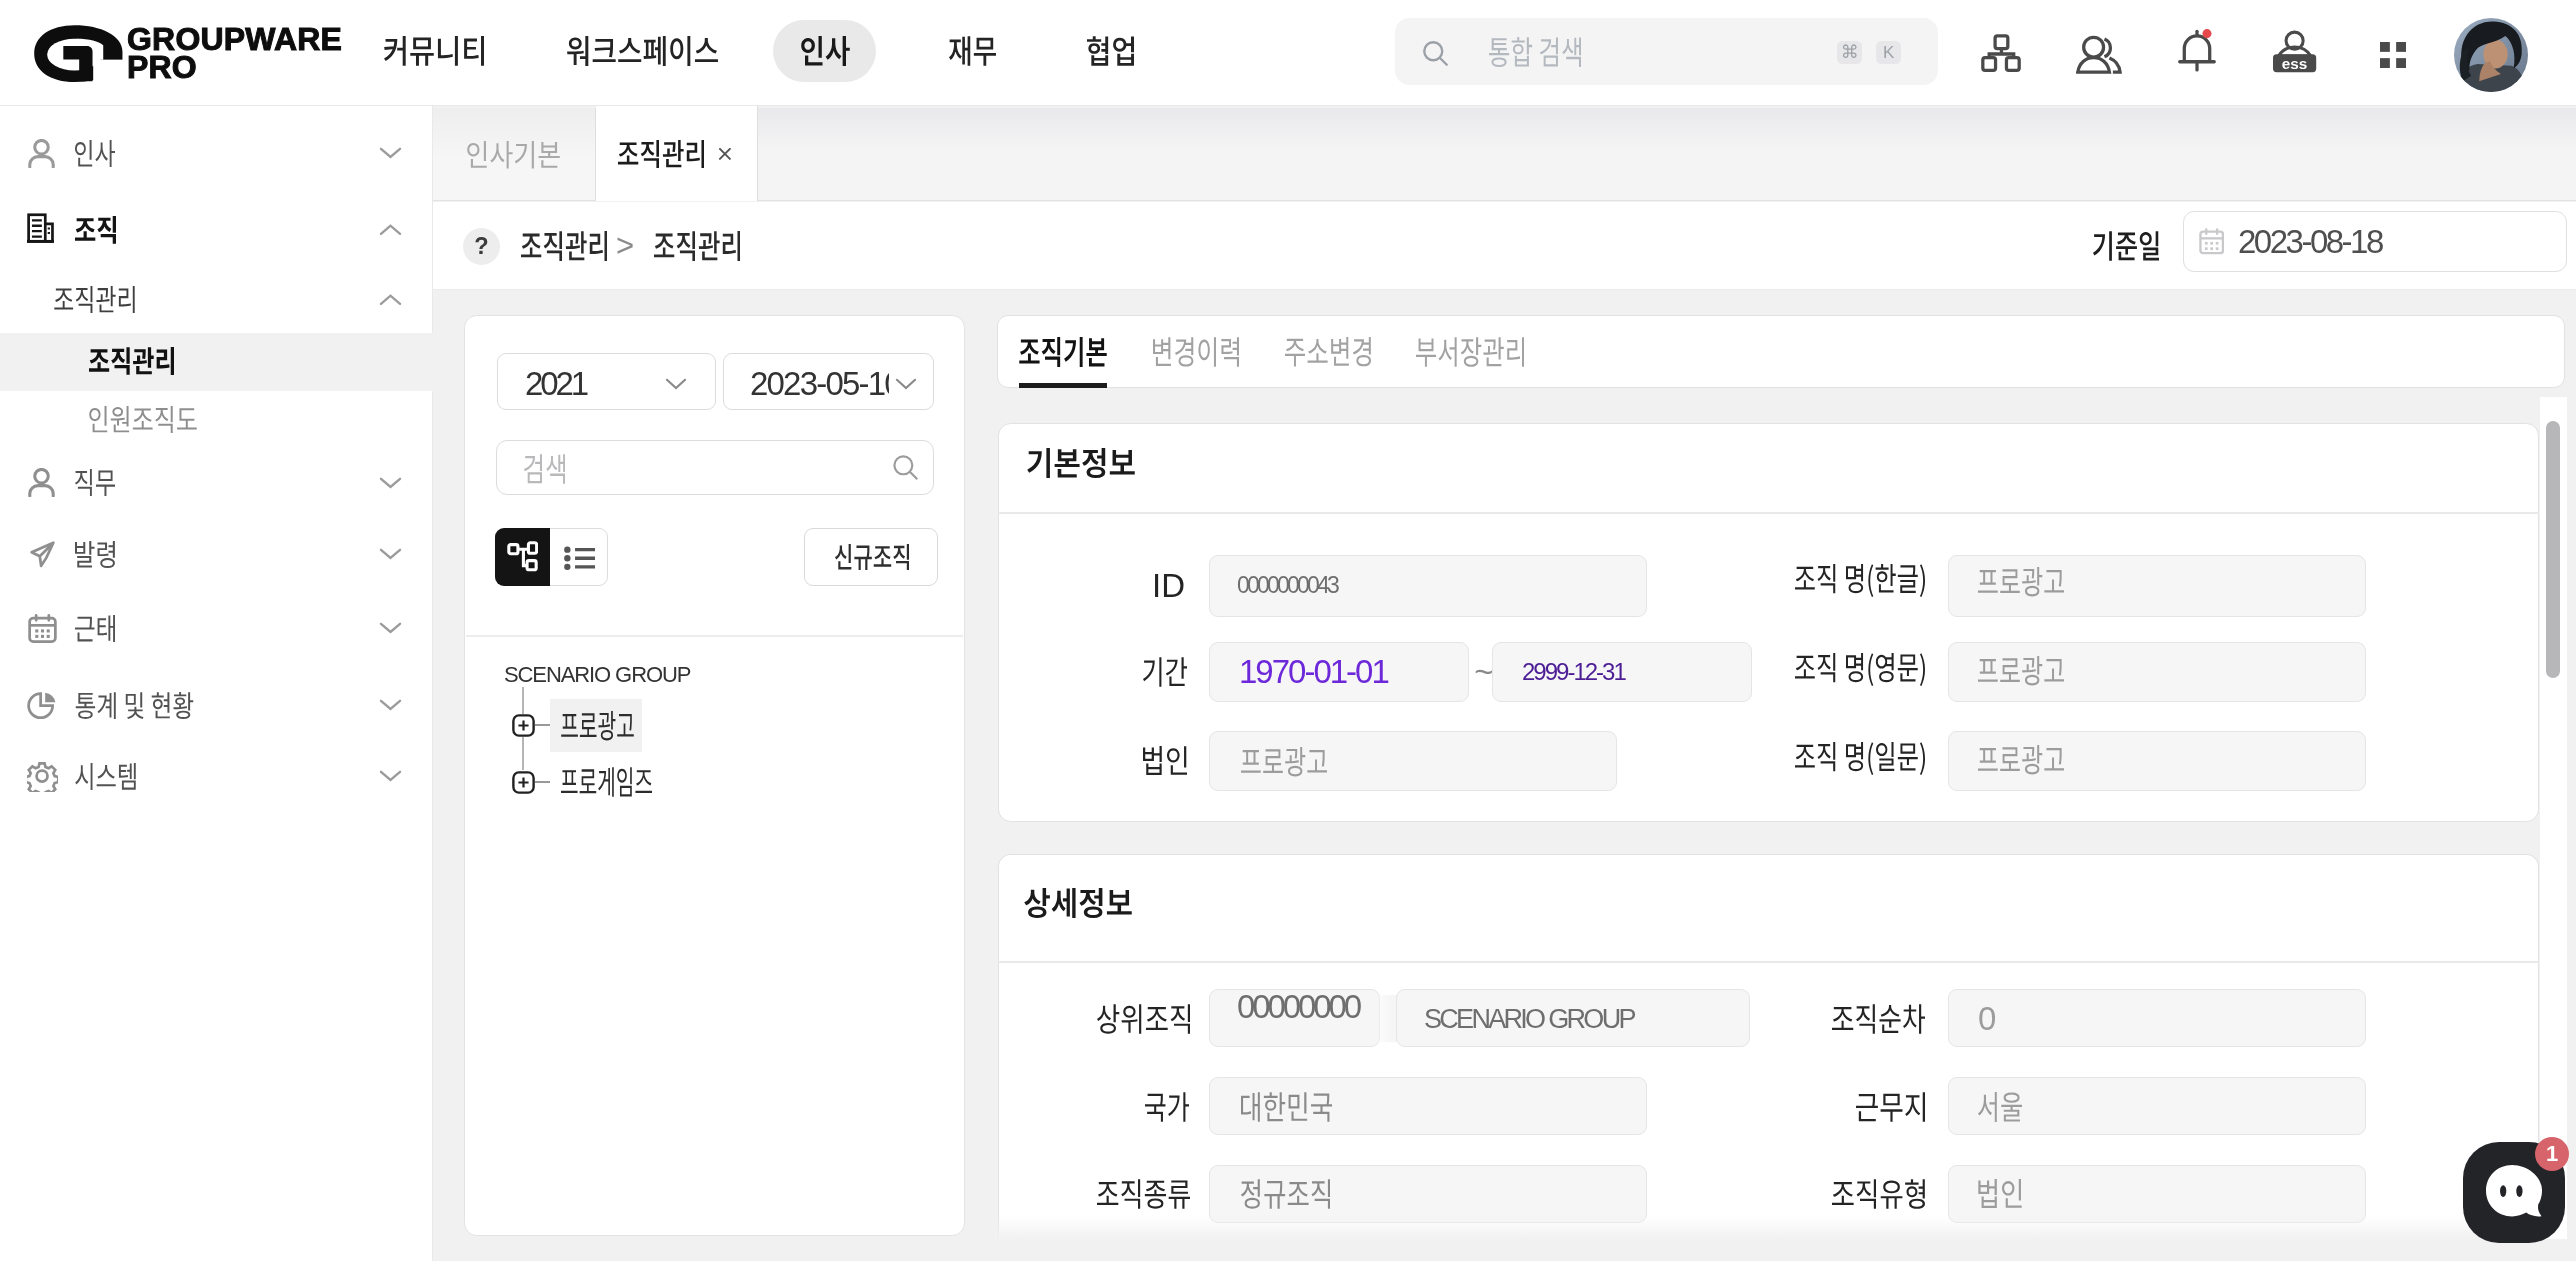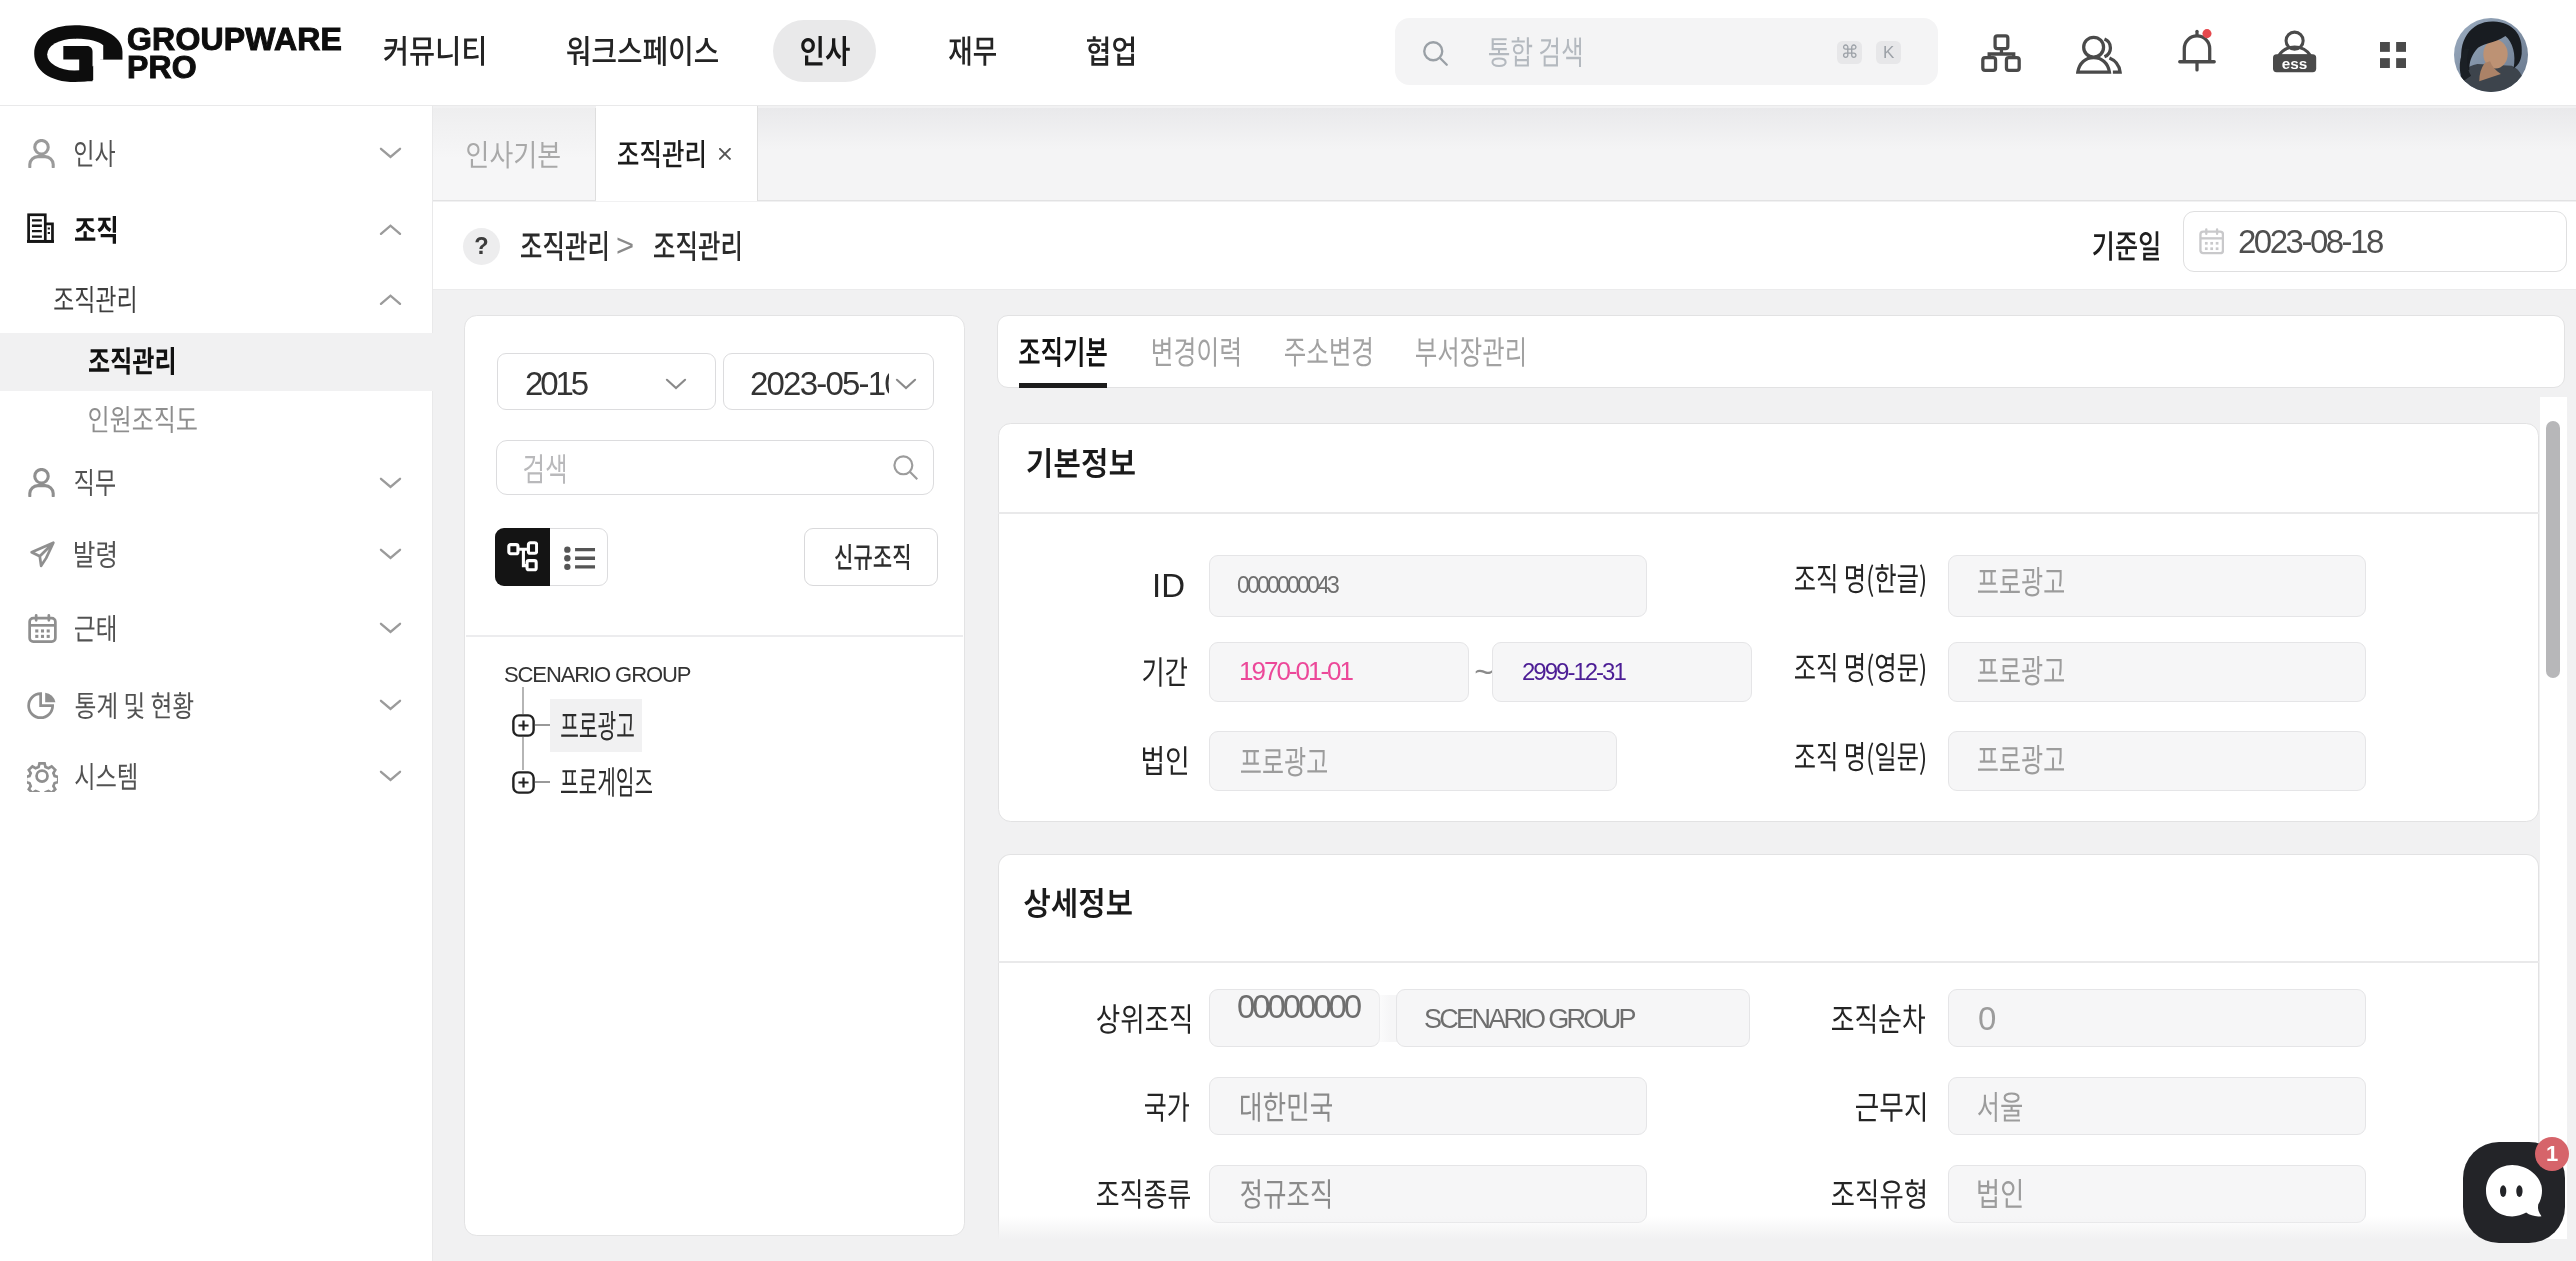--- a/index.html
+++ b/index.html
@@ -238,21 +238,21 @@
       <rect x="12.5" y="15.5" width="3" height="3"></rect>
       <rect x="18.5" y="15.5" width="3" height="3"></rect>
       <rect x="6.5" y="21.5" width="3" height="3"></rect>
       <rect x="12.5" y="21.5" width="3" height="3"></rect>
       <rect x="18.5" y="21.5" width="3" height="3"></rect>
     </g>
   </svg>
 <div style="position:absolute;top:218px;font-size:33px;color:#4f4f4f;font-weight:400;white-space:pre;line-height:47px;letter-spacing:-2.5px;left:2238px;">2023-08-18</div>
 <div style="position:absolute;left:464px;top:315px;width:501px;height:921px;background:#fff;border:1.8px solid #e3e3e4;border-radius:12.7px;box-sizing:border-box"></div>
 <div style="position:absolute;left:497px;top:353px;width:219px;height:57px;background:#fff;border:1.8px solid #dcdcde;border-radius:9px;box-sizing:border-box"></div>
-<div style="position:absolute;top:360px;font-size:33px;color:#333;font-weight:400;white-space:pre;line-height:47px;letter-spacing:-3.1px;left:525px;">2015</div>
+<div style="position:absolute;top:360px;font-size:33px;color:#333;font-weight:400;white-space:pre;line-height:47px;letter-spacing:-3.1px;left:525px;">2021</div>
 <svg style="position:absolute;left:665px;top:378px" width="22" height="11.8" viewBox="0 0 24 13">
     <path d="M2,2 L12,11 L22,2" fill="none" stroke="#8a8a8a" stroke-width="2.4" stroke-linecap="round"></path>
   </svg>
 <div style="position:absolute;left:723px;top:353px;width:211px;height:57px;background:#fff;border:1.8px solid #dcdcde;border-radius:9px;box-sizing:border-box"></div>
 <div style="position:absolute;left:750px;top:367px;width:139px;height:34px;overflow:hidden;font-size:33px;line-height:34px;color:#333;letter-spacing:-1.8px;white-space:pre">2023-05-10</div>
 <svg style="position:absolute;left:895px;top:378px" width="22" height="11.8" viewBox="0 0 24 13">
     <path d="M2,2 L12,11 L22,2" fill="none" stroke="#8a8a8a" stroke-width="2.4" stroke-linecap="round"></path>
   </svg>
 <div style="position:absolute;left:496px;top:440px;width:438px;height:55px;background:#fff;border:1.8px solid #dcdcde;border-radius:11px;box-sizing:border-box"></div>
 <div style="position:absolute;left:524px;top:454px;line-height:0"><svg class="" width="41" height="30" viewBox="1.6 -29.7 45.3 32.6">
@@ -333,21 +333,21 @@
       <path d="M1.4 -3.9H23.5V-1.4H1.4ZM11.3 -11.7H13.6V-3.0H11.3ZM11.3 -25.6H13.2V-23.6Q13.2 -21.6 12.6 -19.8Q12.1 -18.1 11.1 -16.5Q10.1 -15.0 8.9 -13.8Q7.6 -12.7 6.2 -11.8Q4.8 -11.0 3.4 -10.6L2.4 -13.0Q3.7 -13.3 5.0 -14.0Q6.2 -14.7 7.4 -15.7Q8.5 -16.7 9.4 -17.9Q10.2 -19.2 10.7 -20.6Q11.3 -22.1 11.3 -23.6ZM11.7 -25.6H13.6V-23.6Q13.6 -22.1 14.1 -20.7Q14.6 -19.2 15.5 -18.0Q16.4 -16.7 17.5 -15.7Q18.7 -14.7 20.0 -14.0Q21.2 -13.4 22.5 -13.1L21.6 -10.7Q20.1 -11.1 18.7 -11.9Q17.3 -12.7 16.0 -13.9Q14.7 -15.1 13.8 -16.6Q12.8 -18.1 12.2 -19.9Q11.7 -21.6 11.7 -23.6ZM3.2 -26.8H21.7V-24.3H3.2Z M32.8 -26.4H34.6V-23.8Q34.6 -20.8 33.8 -18.3Q32.9 -15.7 31.4 -13.8Q29.8 -11.9 27.7 -10.9L26.6 -13.2Q28.4 -14.1 29.8 -15.7Q31.2 -17.3 32.0 -19.4Q32.8 -21.5 32.8 -23.8ZM33.2 -26.4H35.0V-23.8Q35.0 -22.2 35.5 -20.6Q35.9 -19.1 36.8 -17.8Q37.6 -16.5 38.7 -15.5Q39.9 -14.5 41.2 -13.9L40.1 -11.5Q38.0 -12.4 36.5 -14.2Q35.0 -16.0 34.1 -18.5Q33.2 -21.0 33.2 -23.8ZM44.0 -29.8H46.3V-10.1H44.0ZM30.0 -8.3H46.3V2.8H44.0V-5.9H30.0ZM27.2 -27.5H40.6V-25.1H27.2Z M68.9 -24.5H75.9V-22.1H68.9ZM68.9 -18.0H76.0V-15.6H68.9ZM75.1 -29.8H77.3V-10.5H75.1ZM58.3 -27.3H69.5V-12.8H58.3ZM67.3 -24.9H60.5V-15.2H67.3ZM69.3 -9.5Q73.1 -9.5 75.2 -7.9Q77.4 -6.3 77.4 -3.4Q77.4 -0.5 75.2 1.1Q73.1 2.7 69.3 2.7Q65.5 2.7 63.3 1.1Q61.1 -0.5 61.1 -3.4Q61.1 -6.3 63.3 -7.9Q65.5 -9.5 69.3 -9.5ZM69.3 -7.2Q67.4 -7.2 66.1 -6.7Q64.8 -6.3 64.1 -5.4Q63.3 -4.6 63.3 -3.4Q63.3 -2.2 64.1 -1.4Q64.8 -0.5 66.1 -0.1Q67.4 0.4 69.3 0.4Q71.1 0.4 72.4 -0.1Q73.8 -0.5 74.5 -1.4Q75.2 -2.2 75.2 -3.4Q75.2 -4.6 74.5 -5.4Q73.8 -6.3 72.4 -6.7Q71.1 -7.2 69.3 -7.2Z M87.2 7.1Q85.3 3.0 84.3 -1.4Q83.2 -5.9 83.2 -11.2Q83.2 -16.5 84.3 -21.0Q85.3 -25.4 87.2 -29.5L88.7 -28.5Q87.0 -24.7 86.1 -20.2Q85.3 -15.8 85.3 -11.2Q85.3 -6.6 86.1 -2.1Q87.0 2.3 88.7 6.1Z M108.0 -29.7H110.2V-5.3H108.0ZM109.5 -19.1H113.8V-16.5H109.5ZM91.3 -25.8H105.8V-23.4H91.3ZM98.5 -21.6Q100.3 -21.6 101.6 -20.8Q102.9 -20.1 103.6 -18.7Q104.4 -17.3 104.4 -15.5Q104.4 -13.7 103.6 -12.3Q102.9 -11.0 101.6 -10.2Q100.3 -9.5 98.5 -9.5Q96.8 -9.5 95.5 -10.2Q94.1 -11.0 93.4 -12.3Q92.7 -13.7 92.7 -15.5Q92.7 -17.3 93.4 -18.7Q94.1 -20.1 95.5 -20.8Q96.8 -21.6 98.5 -21.6ZM98.5 -19.2Q96.9 -19.2 95.8 -18.2Q94.8 -17.2 94.8 -15.5Q94.8 -13.8 95.8 -12.8Q96.9 -11.8 98.5 -11.8Q100.2 -11.8 101.2 -12.8Q102.2 -13.8 102.2 -15.5Q102.2 -17.2 101.2 -18.2Q100.2 -19.2 98.5 -19.2ZM97.4 -29.7H99.7V-24.5H97.4ZM95.0 -0.4H111.3V2.1H95.0ZM95.0 -7.3H97.2V0.7H95.0Z M119.0 -28.4H134.7V-26.0H119.0ZM116.1 -17.7H138.3V-15.2H116.1ZM133.2 -28.4H135.5V-26.3Q135.5 -24.5 135.4 -22.2Q135.3 -19.9 134.8 -16.9L132.6 -17.2Q133.1 -20.2 133.2 -22.4Q133.2 -24.6 133.2 -26.3ZM118.8 -12.0H135.5V-3.7H121.0V0.8H118.8V-6.0H133.3V-9.6H118.8ZM118.8 0.0H136.1V2.4H118.8Z M142.4 7.1 140.8 6.1Q142.6 2.3 143.4 -2.1Q144.3 -6.6 144.3 -11.2Q144.3 -15.8 143.4 -20.2Q142.6 -24.7 140.8 -28.5L142.4 -29.5Q144.2 -25.4 145.3 -21.0Q146.4 -16.5 146.4 -11.2Q146.4 -5.9 145.3 -1.4Q144.2 3.0 142.4 7.1Z" fill="#242424"></path>
     </svg></div>
 <div style="position:absolute;left:1948px;top:555px;width:418px;height:62px;background:#f6f6f7;border:1.8px solid #e5e5e7;border-radius:9px;box-sizing:border-box"></div>
 <div style="position:absolute;left:1978px;top:567px;line-height:0"><svg class="" width="86" height="29.5" viewBox="1.3 -29.8 95.0 32.5">
       <path d="M1.3 -3.9H23.1V-1.4H1.3ZM3.2 -26.5H21.1V-24.1H3.2ZM3.3 -12.8H21.0V-10.3H3.3ZM7.0 -24.2H9.2V-12.5H7.0ZM15.1 -24.2H17.3V-12.5H15.1Z M25.8 -3.7H47.5V-1.2H25.8ZM35.5 -10.7H37.7V-2.7H35.5ZM28.4 -27.4H44.8V-17.5H30.6V-11.0H28.5V-19.9H42.7V-24.9H28.4ZM28.5 -12.2H45.4V-9.8H28.5Z M51.5 -27.7H62.1V-25.3H51.5ZM55.1 -20.7H57.3V-12.9H55.1ZM61.2 -27.7H63.4V-26.0Q63.4 -24.4 63.3 -22.2Q63.2 -20.0 62.8 -17.2L60.6 -17.4Q61.1 -20.3 61.1 -22.4Q61.2 -24.4 61.2 -26.0ZM66.7 -29.8H68.9V-9.5H66.7ZM67.9 -20.9H72.3V-18.4H67.9ZM50.3 -11.7 50.0 -14.2Q52.2 -14.2 54.8 -14.2Q57.3 -14.3 60.0 -14.5Q62.6 -14.7 65.1 -15.1L65.2 -12.9Q62.7 -12.4 60.1 -12.1Q57.5 -11.9 54.9 -11.8Q52.4 -11.7 50.3 -11.7ZM61.1 -9.0Q63.6 -9.0 65.4 -8.4Q67.2 -7.7 68.1 -6.4Q69.1 -5.1 69.1 -3.2Q69.1 -1.3 68.1 -0.0Q67.2 1.3 65.4 2.0Q63.6 2.7 61.1 2.7Q58.7 2.7 56.9 2.0Q55.1 1.3 54.1 -0.0Q53.2 -1.3 53.2 -3.2Q53.2 -5.1 54.1 -6.4Q55.1 -7.7 56.9 -8.4Q58.7 -9.0 61.1 -9.0ZM61.1 -6.7Q58.5 -6.7 56.9 -5.8Q55.4 -4.9 55.4 -3.2Q55.4 -1.5 56.9 -0.6Q58.5 0.3 61.1 0.3Q63.8 0.3 65.3 -0.6Q66.9 -1.5 66.9 -3.2Q66.9 -4.9 65.3 -5.8Q63.8 -6.7 61.1 -6.7Z M76.9 -26.5H92.4V-24.0H76.9ZM74.6 -4.2H96.3V-1.8H74.6ZM83.1 -15.9H85.3V-3.0H83.1ZM91.5 -26.5H93.7V-23.3Q93.7 -21.3 93.7 -19.0Q93.7 -16.8 93.5 -14.2Q93.3 -11.5 92.9 -8.2L90.6 -8.6Q91.3 -13.3 91.4 -16.8Q91.5 -20.4 91.5 -23.3Z" fill="#9c9c9c"></path>
     </svg></div>
 <div style="position:absolute;left:1143px;top:657px;line-height:0"><svg class="" width="44" height="30" viewBox="1.7 -29.8 49.0 32.6">
       <path d="M19.9 -29.8H22.2V2.8H19.9ZM12.5 -26.3H14.8Q14.8 -22.7 14.1 -19.4Q13.5 -16.2 12.1 -13.2Q10.6 -10.3 8.4 -7.8Q6.2 -5.3 3.0 -3.3L1.7 -5.7Q5.4 -7.9 7.8 -11.0Q10.2 -14.0 11.3 -17.7Q12.5 -21.5 12.5 -25.8ZM2.9 -26.3H13.5V-23.8H2.9Z M44.6 -29.8H47.0V-6.0H44.6ZM46.2 -19.9H50.7V-17.4H46.2ZM37.7 -27.2H40.2Q40.2 -23.0 38.7 -19.6Q37.2 -16.2 34.6 -13.7Q31.9 -11.2 28.3 -9.7L27.3 -12.1Q30.5 -13.4 32.8 -15.4Q35.2 -17.5 36.4 -20.1Q37.7 -22.8 37.7 -25.9ZM28.3 -27.2H38.9V-24.8H28.3ZM31.1 -0.4H48.1V2.1H31.1ZM31.1 -8.4H33.5V0.6H31.1Z" fill="#242424"></path>
     </svg></div>
 <div style="position:absolute;left:1209px;top:642px;width:260px;height:60px;background:#f6f6f7;border:1.8px solid #e5e5e7;border-radius:9px;box-sizing:border-box"></div>
-<div style="position:absolute;top:648px;font-size:26px;color:#ec4899;font-weight:400;white-space:pre;line-height:47px;letter-spacing:-2px;left:1239px;">1970-01-01</div>
+<div style="position:absolute;top:648px;font-size:33px;color:#6d28d9;font-weight:400;white-space:pre;line-height:47px;letter-spacing:-2px;left:1239px;">1970-01-01</div>
 <div style="position:absolute;top:648px;font-size:33px;color:#8a8a8a;font-weight:400;white-space:pre;line-height:47px;left:1484px;transform:translateX(-50%);">~</div>
 <div style="position:absolute;left:1492px;top:642px;width:260px;height:60px;background:#f6f6f7;border:1.8px solid #e5e5e7;border-radius:9px;box-sizing:border-box"></div>
 <div style="position:absolute;top:648px;font-size:24px;color:#4c1d95;font-weight:400;white-space:pre;line-height:47px;letter-spacing:-2px;left:1522px;">2999-12-31</div>
 <div style="position:absolute;left:1794px;top:653px;line-height:0"><svg class="" width="132" height="33" viewBox="1.4 -29.8 145.0 36.8">
       <path d="M1.4 -3.9H23.5V-1.4H1.4ZM11.3 -11.7H13.6V-3.0H11.3ZM11.3 -25.6H13.2V-23.6Q13.2 -21.6 12.6 -19.8Q12.1 -18.1 11.1 -16.5Q10.1 -15.0 8.9 -13.8Q7.6 -12.7 6.2 -11.8Q4.8 -11.0 3.4 -10.6L2.4 -13.0Q3.7 -13.3 5.0 -14.0Q6.2 -14.7 7.4 -15.7Q8.5 -16.7 9.4 -17.9Q10.2 -19.2 10.7 -20.6Q11.3 -22.1 11.3 -23.6ZM11.7 -25.6H13.6V-23.6Q13.6 -22.1 14.1 -20.7Q14.6 -19.2 15.5 -18.0Q16.4 -16.7 17.5 -15.7Q18.7 -14.7 20.0 -14.0Q21.2 -13.4 22.5 -13.1L21.6 -10.7Q20.1 -11.1 18.7 -11.9Q17.3 -12.7 16.0 -13.9Q14.7 -15.1 13.8 -16.6Q12.8 -18.1 12.2 -19.9Q11.7 -21.6 11.7 -23.6ZM3.2 -26.8H21.7V-24.3H3.2Z M32.8 -26.4H34.6V-23.8Q34.6 -20.8 33.8 -18.3Q32.9 -15.7 31.4 -13.8Q29.8 -11.9 27.7 -10.9L26.6 -13.2Q28.4 -14.1 29.8 -15.7Q31.2 -17.3 32.0 -19.4Q32.8 -21.5 32.8 -23.8ZM33.2 -26.4H35.0V-23.8Q35.0 -22.2 35.5 -20.6Q35.9 -19.1 36.8 -17.8Q37.6 -16.5 38.7 -15.5Q39.9 -14.5 41.2 -13.9L40.1 -11.5Q38.0 -12.4 36.5 -14.2Q35.0 -16.0 34.1 -18.5Q33.2 -21.0 33.2 -23.8ZM44.0 -29.8H46.3V-10.1H44.0ZM30.0 -8.3H46.3V2.8H44.0V-5.9H30.0ZM27.2 -27.5H40.6V-25.1H27.2Z M68.9 -24.5H75.9V-22.1H68.9ZM68.9 -18.0H76.0V-15.6H68.9ZM75.1 -29.8H77.3V-10.5H75.1ZM58.3 -27.3H69.5V-12.8H58.3ZM67.3 -24.9H60.5V-15.2H67.3ZM69.3 -9.5Q73.1 -9.5 75.2 -7.9Q77.4 -6.3 77.4 -3.4Q77.4 -0.5 75.2 1.1Q73.1 2.7 69.3 2.7Q65.5 2.7 63.3 1.1Q61.1 -0.5 61.1 -3.4Q61.1 -6.3 63.3 -7.9Q65.5 -9.5 69.3 -9.5ZM69.3 -7.2Q67.4 -7.2 66.1 -6.7Q64.8 -6.3 64.1 -5.4Q63.3 -4.6 63.3 -3.4Q63.3 -2.2 64.1 -1.4Q64.8 -0.5 66.1 -0.1Q67.4 0.4 69.3 0.4Q71.1 0.4 72.4 -0.1Q73.8 -0.5 74.5 -1.4Q75.2 -2.2 75.2 -3.4Q75.2 -4.6 74.5 -5.4Q73.8 -6.3 72.4 -6.7Q71.1 -7.2 69.3 -7.2Z M87.2 7.1Q85.3 3.0 84.3 -1.4Q83.2 -5.9 83.2 -11.2Q83.2 -16.5 84.3 -21.0Q85.3 -25.4 87.2 -29.5L88.7 -28.5Q87.0 -24.7 86.1 -20.2Q85.3 -15.8 85.3 -11.2Q85.3 -6.6 86.1 -2.1Q87.0 2.3 88.7 6.1Z M102.4 -25.1H109.8V-22.6H102.4ZM102.4 -17.6H109.8V-15.1H102.4ZM97.9 -27.8Q99.7 -27.8 101.1 -26.8Q102.6 -25.8 103.4 -24.1Q104.2 -22.4 104.2 -20.1Q104.2 -17.8 103.4 -16.1Q102.6 -14.3 101.1 -13.4Q99.7 -12.4 97.9 -12.4Q96.1 -12.4 94.7 -13.4Q93.3 -14.3 92.4 -16.1Q91.6 -17.8 91.6 -20.1Q91.6 -22.4 92.4 -24.1Q93.3 -25.8 94.7 -26.8Q96.1 -27.8 97.9 -27.8ZM97.9 -25.3Q96.7 -25.3 95.8 -24.6Q94.8 -24.0 94.3 -22.8Q93.8 -21.6 93.8 -20.1Q93.8 -18.6 94.3 -17.4Q94.8 -16.2 95.8 -15.6Q96.7 -14.9 97.9 -14.9Q99.1 -14.9 100.1 -15.6Q101.0 -16.2 101.5 -17.4Q102.1 -18.6 102.1 -20.1Q102.1 -21.6 101.5 -22.8Q101.0 -24.0 100.1 -24.6Q99.1 -25.3 97.9 -25.3ZM109.1 -29.8H111.4V-10.5H109.1ZM103.3 -9.7Q105.9 -9.7 107.7 -9.0Q109.5 -8.2 110.5 -6.9Q111.5 -5.5 111.5 -3.5Q111.5 -1.5 110.5 -0.1Q109.5 1.3 107.7 2.0Q105.9 2.7 103.3 2.7Q100.8 2.7 99.0 2.0Q97.2 1.3 96.2 -0.1Q95.2 -1.5 95.2 -3.5Q95.2 -5.5 96.2 -6.9Q97.2 -8.2 99.0 -9.0Q100.8 -9.7 103.3 -9.7ZM103.3 -7.4Q101.5 -7.4 100.1 -6.9Q98.8 -6.4 98.1 -5.6Q97.4 -4.7 97.4 -3.5Q97.4 -2.3 98.1 -1.4Q98.8 -0.6 100.1 -0.1Q101.5 0.4 103.3 0.4Q105.2 0.4 106.5 -0.1Q107.8 -0.6 108.5 -1.4Q109.3 -2.3 109.3 -3.5Q109.3 -4.7 108.5 -5.6Q107.8 -6.4 106.5 -6.9Q105.2 -7.4 103.3 -7.4Z M116.1 -13.1H138.3V-10.7H116.1ZM126.2 -11.6H128.5V-4.1H126.2ZM119.0 -28.2H135.4V-16.8H119.0ZM133.2 -25.8H121.2V-19.2H133.2ZM118.9 -0.4H135.8V2.1H118.9ZM118.9 -7.2H121.2V0.5H118.9Z M142.4 7.1 140.8 6.1Q142.6 2.3 143.4 -2.1Q144.3 -6.6 144.3 -11.2Q144.3 -15.8 143.4 -20.2Q142.6 -24.7 140.8 -28.5L142.4 -29.5Q144.2 -25.4 145.3 -21.0Q146.4 -16.5 146.4 -11.2Q146.4 -5.9 145.3 -1.4Q144.2 3.0 142.4 7.1Z" fill="#242424"></path>
     </svg></div>
 <div style="position:absolute;left:1948px;top:642px;width:418px;height:60px;background:#f6f6f7;border:1.8px solid #e5e5e7;border-radius:9px;box-sizing:border-box"></div>
 <div style="position:absolute;left:1978px;top:656px;line-height:0"><svg class="" width="86" height="29.5" viewBox="1.3 -29.8 95.0 32.5">
       <path d="M1.3 -3.9H23.1V-1.4H1.3ZM3.2 -26.5H21.1V-24.1H3.2ZM3.3 -12.8H21.0V-10.3H3.3ZM7.0 -24.2H9.2V-12.5H7.0ZM15.1 -24.2H17.3V-12.5H15.1Z M25.8 -3.7H47.5V-1.2H25.8ZM35.5 -10.7H37.7V-2.7H35.5ZM28.4 -27.4H44.8V-17.5H30.6V-11.0H28.5V-19.9H42.7V-24.9H28.4ZM28.5 -12.2H45.4V-9.8H28.5Z M51.5 -27.7H62.1V-25.3H51.5ZM55.1 -20.7H57.3V-12.9H55.1ZM61.2 -27.7H63.4V-26.0Q63.4 -24.4 63.3 -22.2Q63.2 -20.0 62.8 -17.2L60.6 -17.4Q61.1 -20.3 61.1 -22.4Q61.2 -24.4 61.2 -26.0ZM66.7 -29.8H68.9V-9.5H66.7ZM67.9 -20.9H72.3V-18.4H67.9ZM50.3 -11.7 50.0 -14.2Q52.2 -14.2 54.8 -14.2Q57.3 -14.3 60.0 -14.5Q62.6 -14.7 65.1 -15.1L65.2 -12.9Q62.7 -12.4 60.1 -12.1Q57.5 -11.9 54.9 -11.8Q52.4 -11.7 50.3 -11.7ZM61.1 -9.0Q63.6 -9.0 65.4 -8.4Q67.2 -7.7 68.1 -6.4Q69.1 -5.1 69.1 -3.2Q69.1 -1.3 68.1 -0.0Q67.2 1.3 65.4 2.0Q63.6 2.7 61.1 2.7Q58.7 2.7 56.9 2.0Q55.1 1.3 54.1 -0.0Q53.2 -1.3 53.2 -3.2Q53.2 -5.1 54.1 -6.4Q55.1 -7.7 56.9 -8.4Q58.7 -9.0 61.1 -9.0ZM61.1 -6.7Q58.5 -6.7 56.9 -5.8Q55.4 -4.9 55.4 -3.2Q55.4 -1.5 56.9 -0.6Q58.5 0.3 61.1 0.3Q63.8 0.3 65.3 -0.6Q66.9 -1.5 66.9 -3.2Q66.9 -4.9 65.3 -5.8Q63.8 -6.7 61.1 -6.7Z M76.9 -26.5H92.4V-24.0H76.9ZM74.6 -4.2H96.3V-1.8H74.6ZM83.1 -15.9H85.3V-3.0H83.1ZM91.5 -26.5H93.7V-23.3Q93.7 -21.3 93.7 -19.0Q93.7 -16.8 93.5 -14.2Q93.3 -11.5 92.9 -8.2L90.6 -8.6Q91.3 -13.3 91.4 -16.8Q91.5 -20.4 91.5 -23.3Z" fill="#9c9c9c"></path>
     </svg></div>

